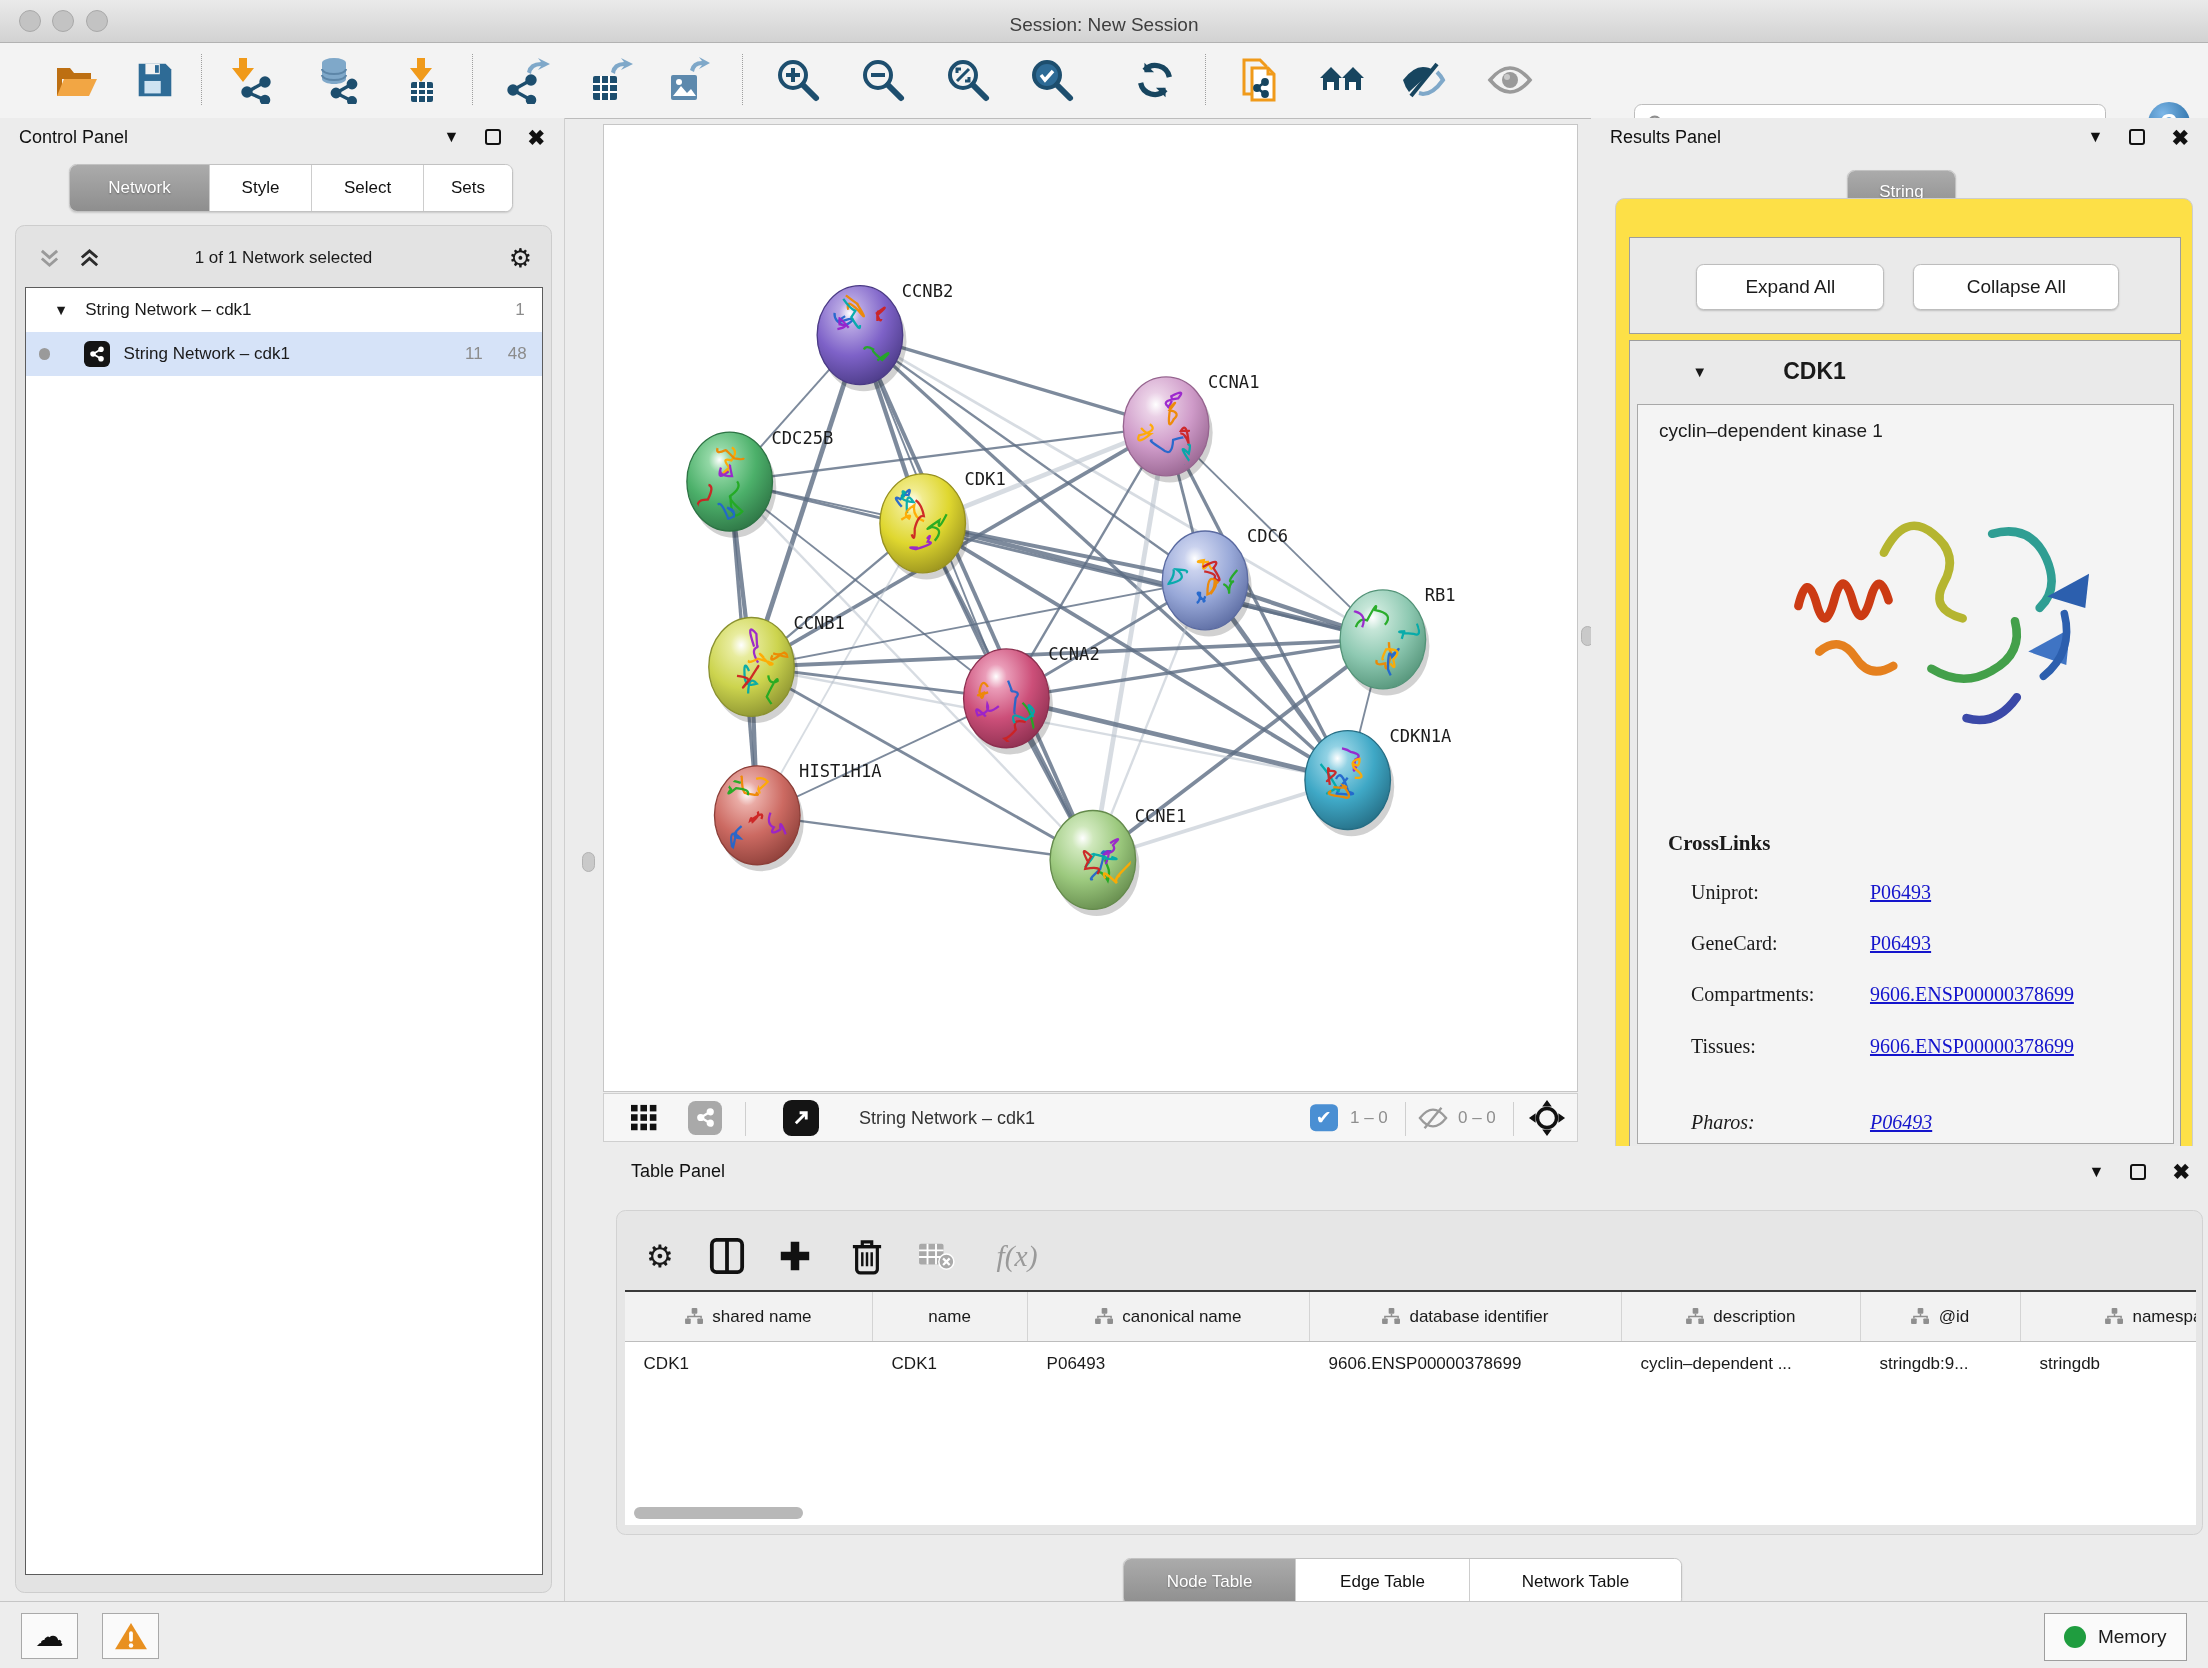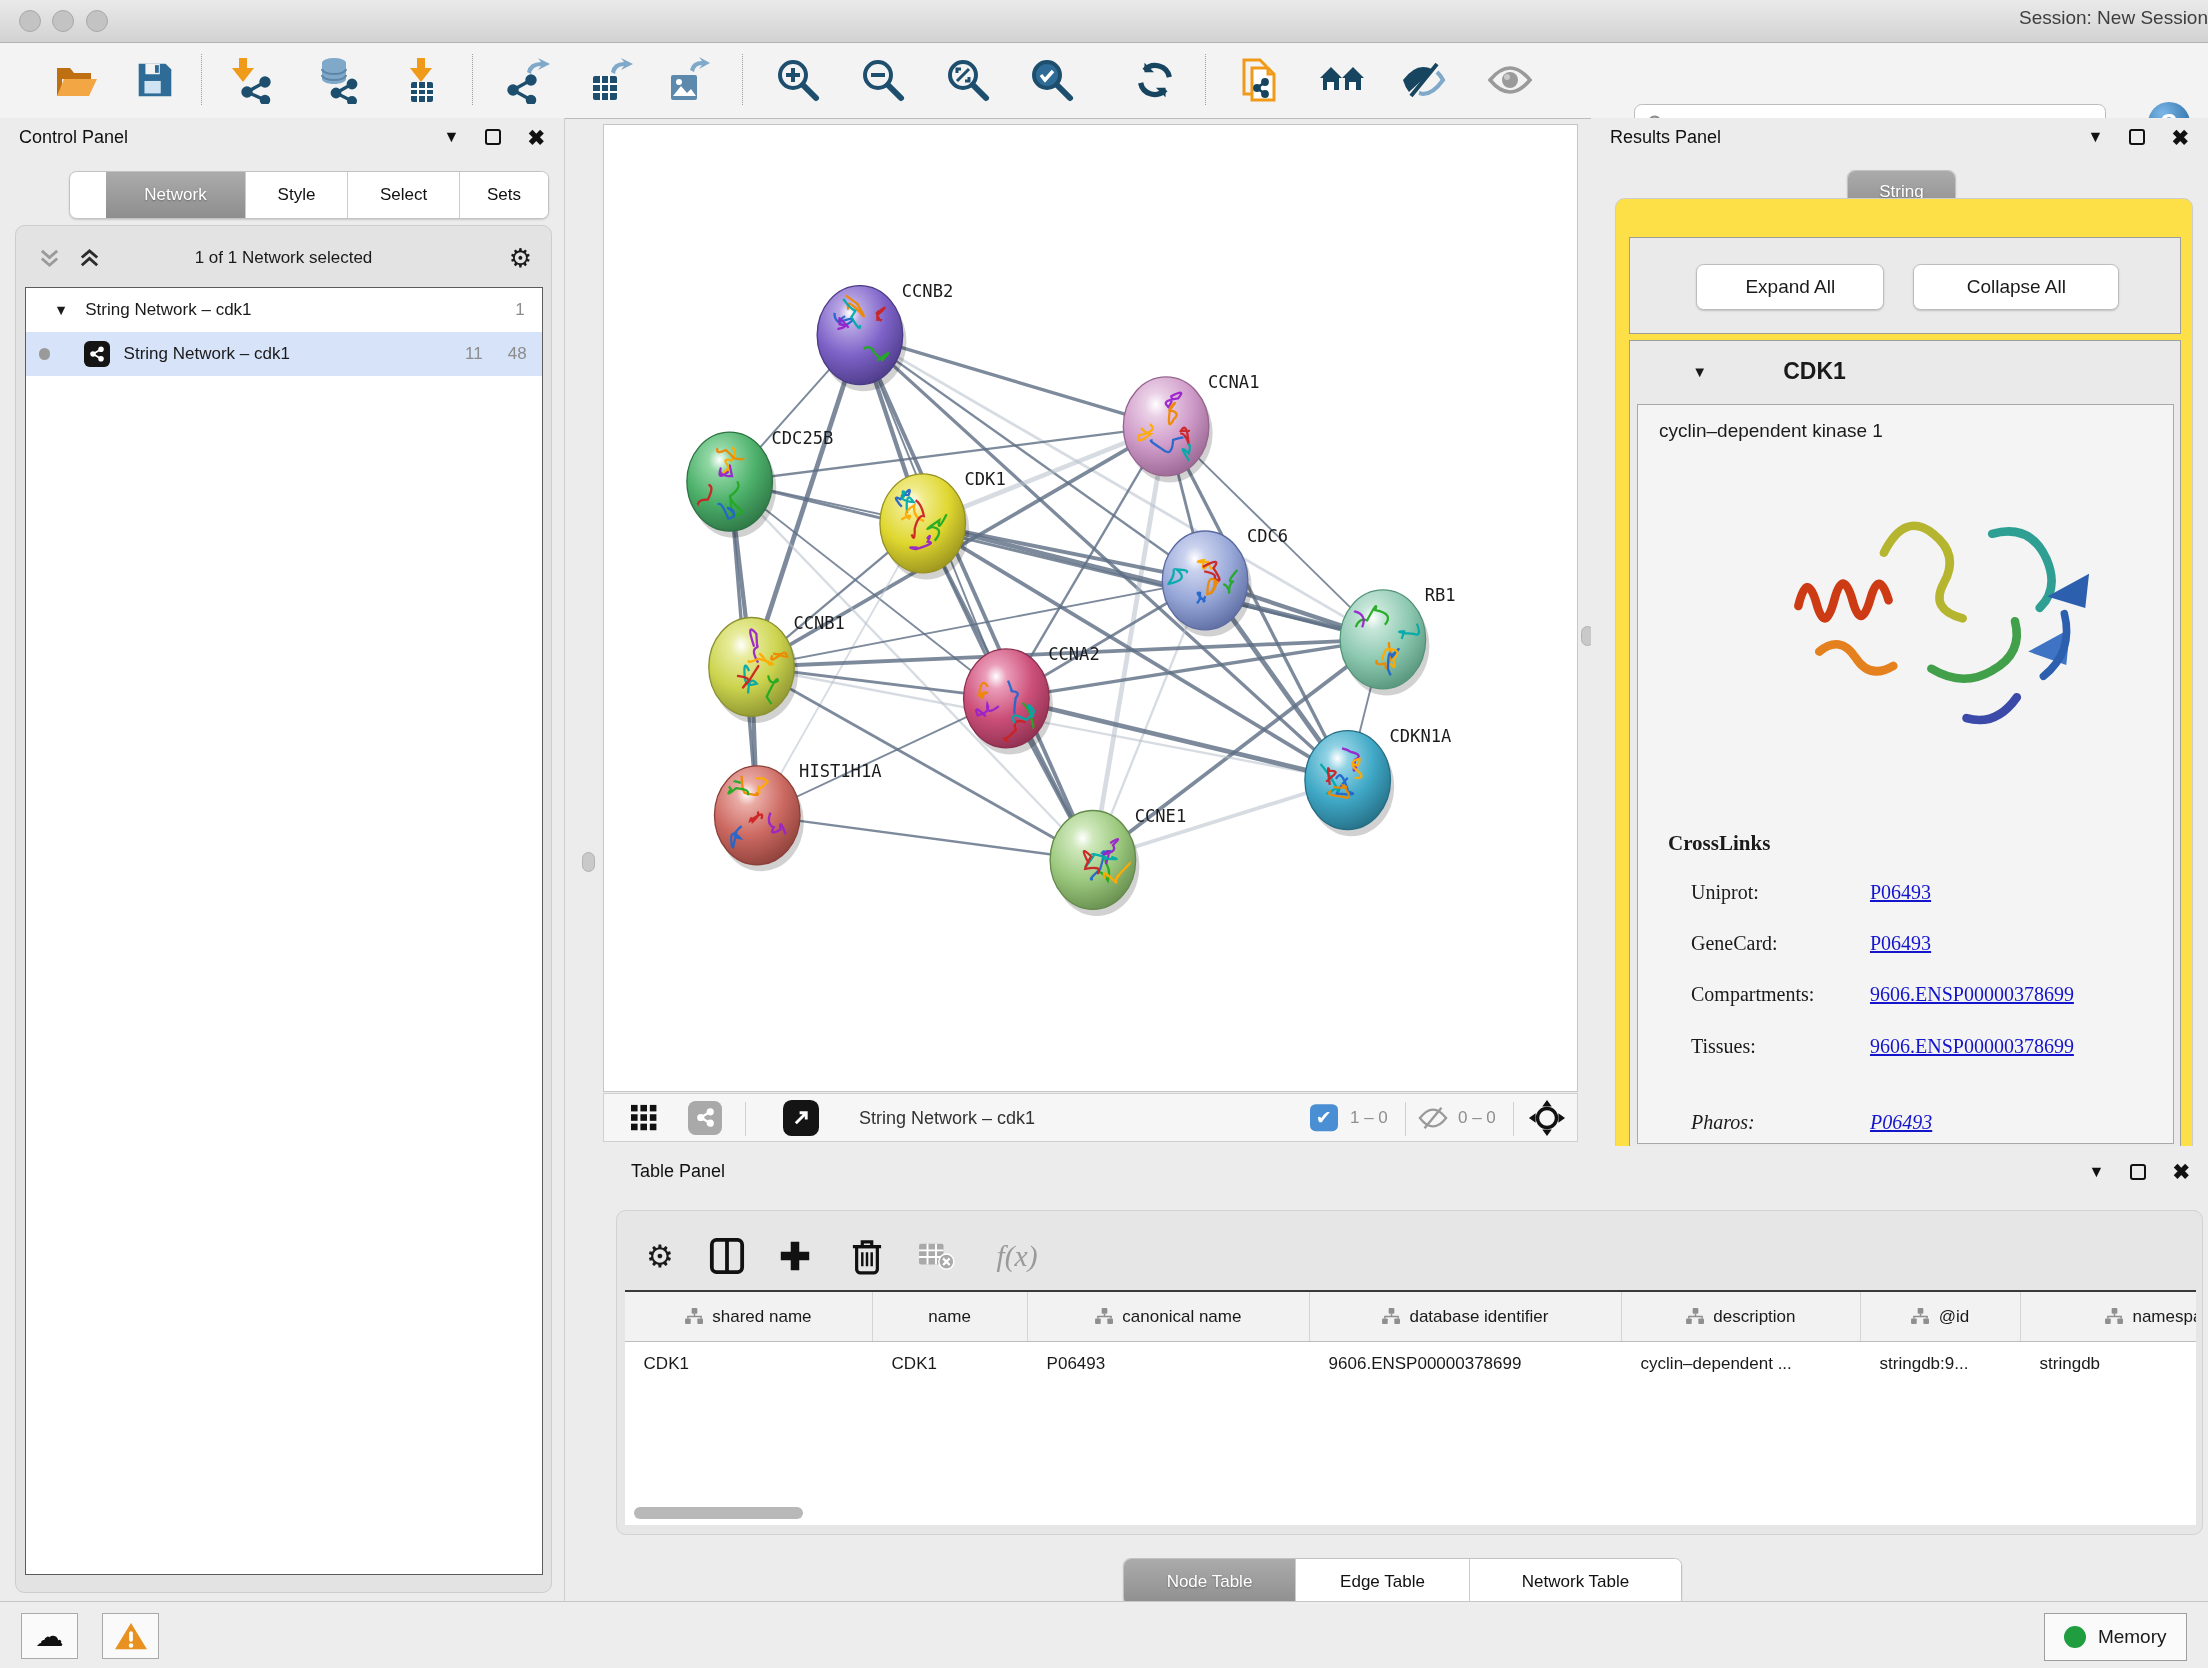--- a/index.html
+++ b/index.html
@@ -3,21 +3,21 @@
 <meta charset="utf-8">
 <style>
   html,body{margin:0;padding:0;background:#d8d8d8;}
   #root{position:relative;width:2208px;height:1668px;background:#ececec;
         font-family:"Liberation Sans",sans-serif;color:#1a1a1a;overflow:hidden;}
   
   .titlebar{position:absolute;left:0;top:0;width:100%;height:42px;
             background:linear-gradient(#eaeaea,#d2d2d2);border-bottom:1px solid #b2b2b2;}
   .tlight{position:absolute;top:9.5px;width:22px;height:22px;border-radius:50%;
           background:#c3c3c3;border:1px solid #a9a9a9;box-sizing:border-box;}
-  .title-text{position:absolute;top:7px;left:0;width:100%;text-align:right;
+  .title-text{position:absolute;top:14px;left:0;width:100%;text-align:center;
               font-size:19px;color:#3e3e3e;}
   
   .toolbar{position:absolute;left:0;top:43px;width:100%;height:75px;background:#f3f3f3;
            border-bottom:1px solid #bcbcbc;}
   .tbtn{position:absolute;top:10.5px;width:53px;height:53px;display:flex;align-items:center;
         justify-content:center;border-radius:5.7px;}
   .tsep{position:absolute;top:11.4px;height:51px;border-left:1.9px dotted #9e9e9e;}
   .searchbox{position:absolute;left:1634px;top:61px;width:472px;height:40px;background:#fff;
              border:1px solid #bdbdbd;border-radius:7.6px;display:flex;align-items:center;
              padding:0 11.4px;box-sizing:border-box;gap:7.6px;}
@@ -39,21 +39,21 @@
   .seg{display:flex;border-radius:7.6px;overflow:hidden;border:1px solid #c2c2c2;
        background:#fff;box-shadow:0 1px 1.9px rgba(0,0,0,.15);}
   .seg .tab{font-size:17px;display:flex;align-items:center;justify-content:center;
             background:#fff;color:#111;border-right:1px solid #cdcdcd;}
   .seg .tab:last-child{border-right:none;}
   .seg .tab.sel{background:linear-gradient(#ababab,#8e8e8e);color:#fff;
                 text-shadow:0 1px 1.9px rgba(0,0,0,.35);}
   
   #control-panel{position:absolute;left:0;top:118px;width:564px;height:1483px;
                  background:#ececec;border-right:1px solid #cfcfcf;}
-  .cp-tabs{position:absolute;left:69px;top:53px;height:46px;padding-left:36px;}
+  .cp-tabs{position:absolute;left:69px;top:46px;height:46px;}
   .cp-inner{position:absolute;left:15px;top:107px;width:535px;height:1366px;
             background:#e3e3e3;border:1px solid #cdcdcd;border-radius:9.5px;}
   .cp-header{position:absolute;left:0;top:11.4px;width:100%;height:42px;display:flex;
              align-items:center;}
   .cp-sel-label{position:absolute;left:0;width:100%;text-align:center;font-size:17px;}
   .cp-list{position:absolute;left:8.6px;top:61px;width:516px;height:1286px;background:#fff;
            border:1.9px solid #5c5c5c;overflow:hidden;}
   .tree-row{position:relative;height:44px;display:flex;align-items:center;font-size:17px;}
   .tree-row.sel{background:#d6e3f8;}
   .tree-count{color:#8c8c8c;}

